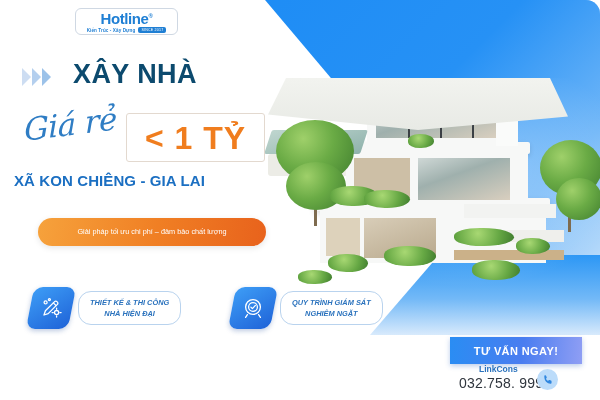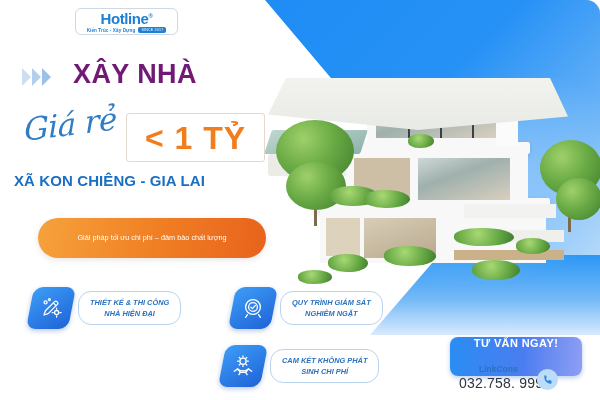--- a/index.html
+++ b/index.html
@@ -131,21 +131,21 @@
   }
 
   .chevrons { position: absolute; left: 22px; top: 68px; display: flex; gap: 1px; }
   .chev { width: 0; height: 0; border-top: 9px solid transparent; border-bottom: 9px solid transparent; }
   .chev.c1 { border-left: 9px solid #cdddf2; }
   .chev.c2 { border-left: 9px solid #b4cfee; }
   .chev.c3 { border-left: 9px solid #9cc2e9; }
 
   .headline {
     position: absolute; left: 73px; top: 61px;
-    font-size: 27px; font-weight: 700; color: #701a75;
+    font-size: 27px; font-weight: 700; color: #0c4a6e;
     letter-spacing: .4px; line-height: 1;
   }
 
   .script {
     position: absolute; left: 24px; top: 106px;
     font-family: "DejaVu Serif", serif;
     font-style: italic;
     font-size: 31px;
     color: #2f7dc4;
     transform: rotate(-7deg) skewX(-6deg);
@@ -166,21 +166,21 @@
   }
 
   .sub-headline {
     position: absolute; left: 14px; top: 172px;
     font-size: 15px; font-weight: 700; color: #1b6fc2;
     letter-spacing: .1px; white-space: nowrap;
   }
 
   .desc-pill {
     position: absolute; left: 38px; top: 218px;
-    width: 228px; height: 40px;
+    width: 228px; height: 28px;
     background: linear-gradient(100deg, #f6a23c 0%, #f07f24 52%, #e8621c 100%);
     border-radius: 20px;
     display: flex; flex-direction: row;
     align-items: center; justify-content: center;
     color: #fff;
     box-shadow: 0 2px 6px rgba(0,0,0,.10);
   }
   .desc-line { font-size: 7.3px; line-height: 1.55; white-space: nowrap; }
 
   
@@ -212,24 +212,24 @@
   }
 
   #feat-1 { left: 30px; top: 287px; }
   #feat-2 { left: 232px; top: 287px; }
   #feat-3 { left: 30px; top: 345px; }
   #feat-4 { left: 222px; top: 345px; }
 
   
   .cta-btn {
     position: absolute; left: 450px; top: 337px;
-    width: 132px; height: 39px;
+    width: 132px; height: 27px;
     background: linear-gradient(95deg, #2a8df3 0%, #4a7df0 55%, #8f9ef4 100%);
-    border-radius: 8px;
-    display: flex; justify-content: center;
+    border-radius: 0;
+    display: flex; align-items: center; justify-content: center;
     box-shadow: 0 2px 5px rgba(30,90,190,.3);
   }
   .cta-text {
     color: #fff; font-size: 11px; font-weight: 700; letter-spacing: .4px;
   }
   .hotline-label {
     position: absolute; left: 479px; top: 364px;
     font-size: 8.5px; font-weight: 700; color: #2a72bd;
   }
   .hotline-number {
@@ -353,35 +353,20 @@
         <circle cx="10.4" cy="3.6" r="1"></circle>
       </svg>
     </div>
     <div class="f-pill">
       <span class="f-line">THIẾT KẾ &amp; THI CÔNG</span>
       <span class="f-line">NHÀ HIỆN ĐẠI</span>
     </div>
   </div>
 
 
-  <div class="feature" id="feat-4">
-    <div class="f-icon">
-      <svg width="24" height="24" viewBox="0 0 24 24" fill="none" stroke="#ffffff" stroke-width="1.3" stroke-linecap="round" stroke-linejoin="round">
-        <circle cx="12" cy="7.2" r="3.1"></circle>
-        <path d="M12 3.1v-1.3M12 12.6v-1.3M16.1 7.2h1.3M6.6 7.2h1.3M14.9 4.3l.9-.9M8.2 11l.9-.9M14.9 10.1l.9.9M8.2 3.4l.9.9"></path>
-        <path d="M3.3 17.3l3.1-2.4 3.3 1.9 2.3-.1 2.3.1 3.3-1.9 3.1 2.4"></path>
-        <path d="M6.4 14.9l2.9 3.4h5.4l2.9-3.4"></path>
-        <path d="M9.3 18.3l-1.4 2.3M14.7 18.3l1.4 2.3"></path>
-      </svg>
-    </div>
-    <div class="f-pill">
-      <span class="f-line">CAM KẾT KHÔNG PHÁT</span>
-      <span class="f-line">SINH CHI PHÍ</span>
-    </div>
-  </div>
 
   <div class="cta-btn">
     <span class="cta-text">TƯ VẤN NGAY!</span>
   </div>
   <div class="hotline-label">LinkCons</div>
   <div class="hotline-number">032.758. 9999</div>
   <div class="phone-icon">
     <svg width="12" height="12" viewBox="0 0 24 24" fill="#2f86df">
       <path d="M6.6 2.5c.8 0 1.5.5 1.8 1.3l1 2.6c.3.7.1 1.5-.5 2l-1.2 1c.9 2 2.5 3.6 4.5 4.5l1-1.2c.5-.6 1.3-.8 2-.5l2.6 1c.8.3 1.3 1 1.3 1.8v2.4c0 1.1-.9 2-2 2C10.1 19.4 4.6 13.9 4.6 4.5c0-1.1.9-2 2-2z"></path>
     </svg>

